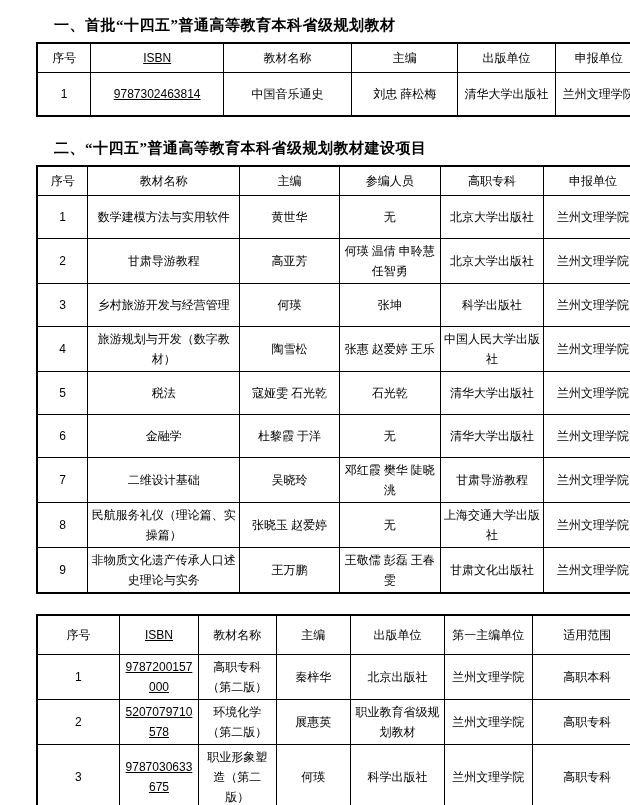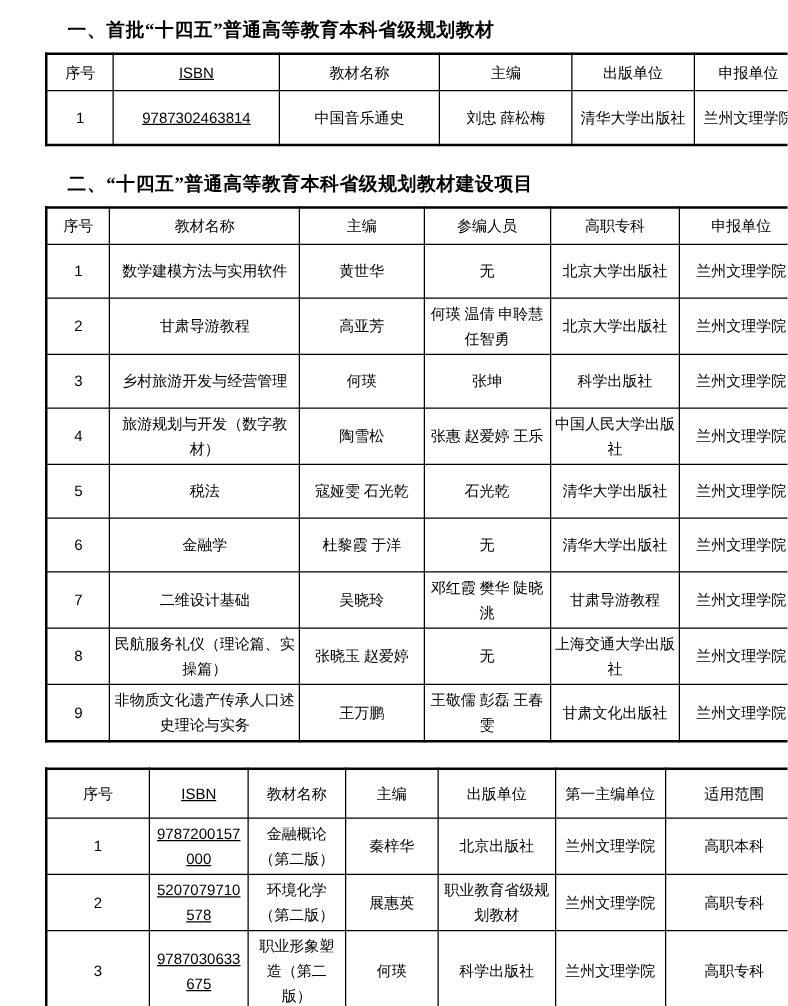--- a/index.html
+++ b/index.html
@@ -215,21 +215,21 @@
             <th>主编</th>
             <th>出版单位</th>
             <th>第一主编单位</th>
             <th>适用范围</th>
           </tr>
         </thead>
         <tbody>
           <tr>
             <td class="idx">1</td>
             <td class="num">9787200157000</td>
-            <td>金融概论（第二版）</td>
+            <td>高职专科（第二版）</td>
             <td>秦梓华</td>
             <td>北京出版社</td>
             <td>兰州文理学院</td>
             <td>高职本科</td>
           </tr>
           <tr>
             <td class="idx">2</td>
             <td class="num">5207079710578</td>
             <td>环境化学（第二版）</td>
             <td>展惠英</td>

